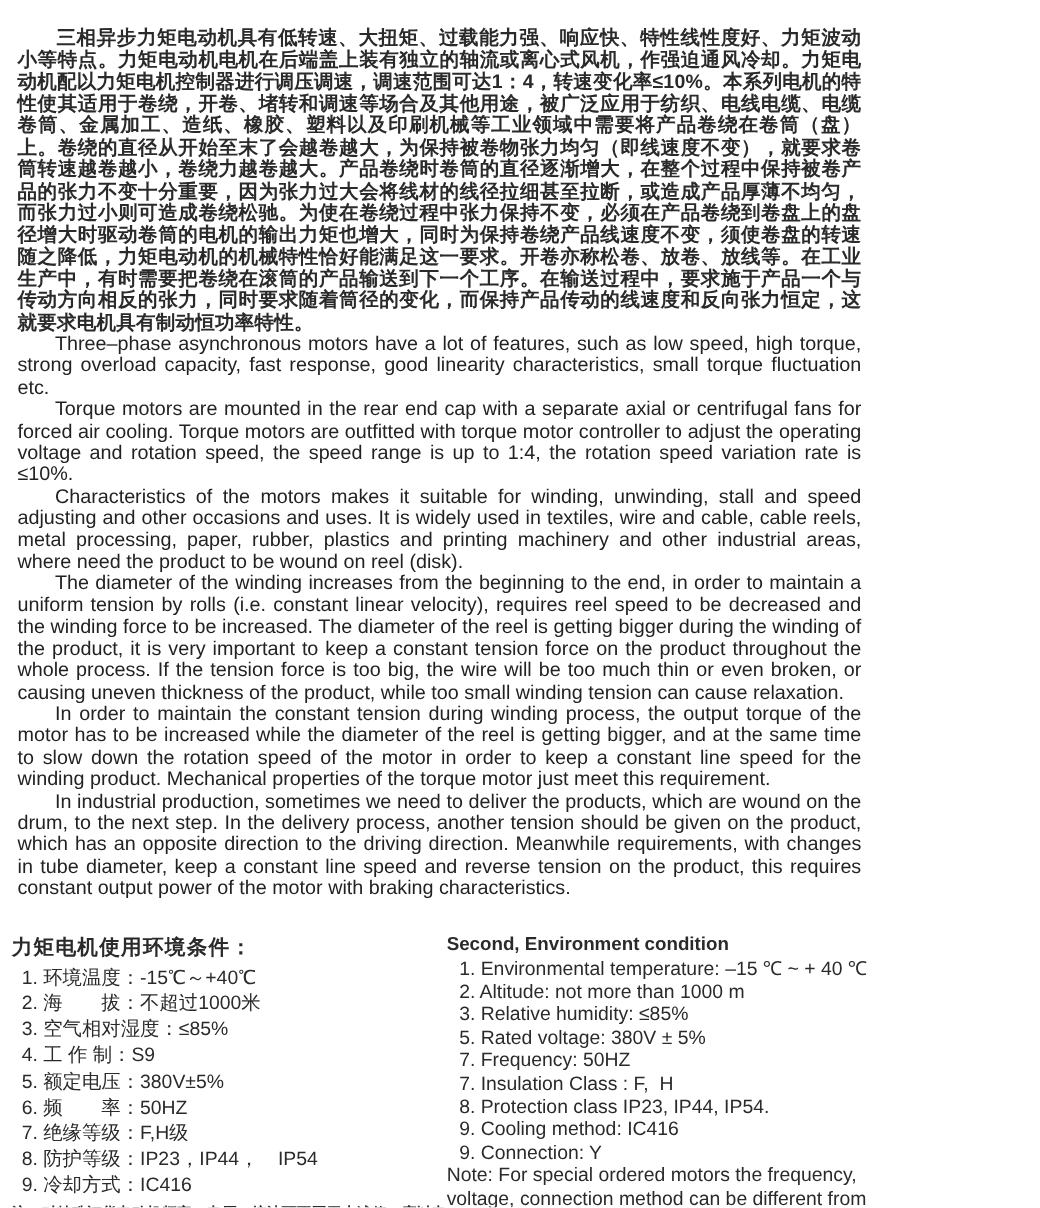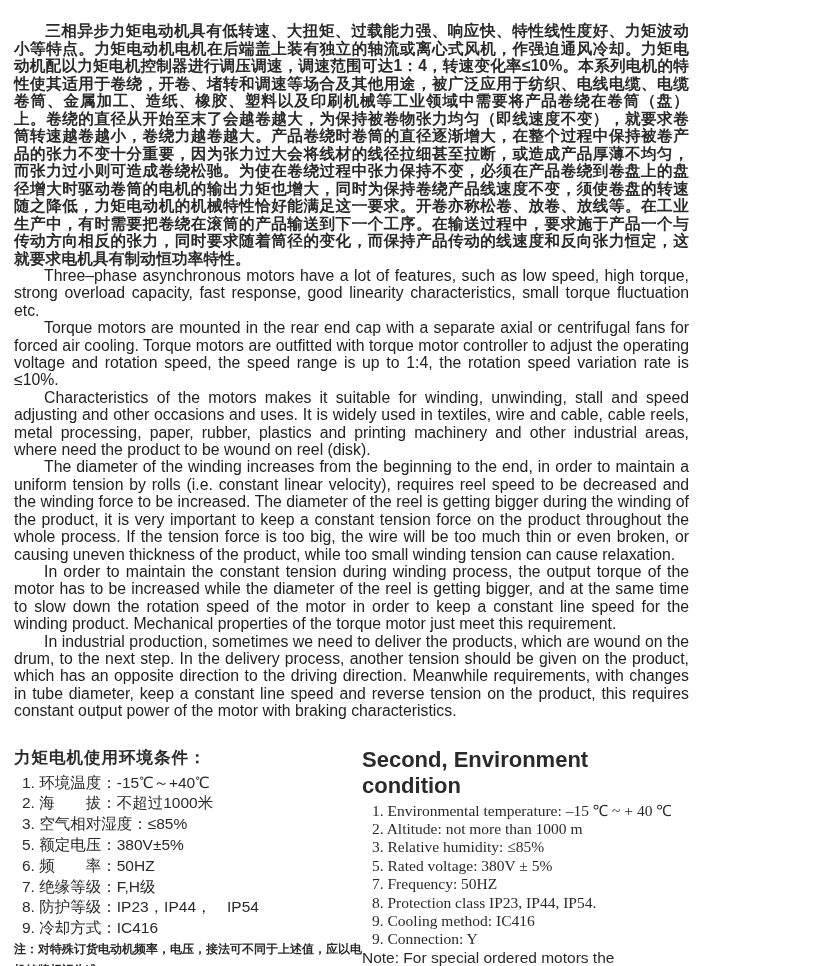--- a/index.html
+++ b/index.html
@@ -50,41 +50,40 @@
     flex: 1 1 auto;
     box-sizing: border-box;
   }
   .env-title-cn {
     font-size: 16.5px;
     font-weight: bold;
     letter-spacing: 1px;
     margin: 0 0 4px 0;
   }
   .env-title-en {
-    font-size: 22px;
+    font-size: 15px;
     font-weight: bold;
     margin: 0 0 3px 0;
   }
   .env-list {
     list-style: none;
     margin: 0;
     padding: 0;
   }
   .env-col-cn .env-list li {
     font-size: 15.5px;
     line-height: 20.8px;
     padding-left: 8px;
     white-space: pre;
   }
   .env-col-en .env-list li {
     font-size: 15.5px;
     line-height: 18.4px;
     padding-left: 10px;
     white-space: pre;
-    font-family: Liberation Serif, serif;
   }
   .env-note-cn {
     font-size: 12px;
     line-height: 20.8px;
     font-weight: bold;
     text-align: justify;
     margin: 0;
   }
   .env-note-en {
     font-size: 15.5px;
@@ -113,37 +112,39 @@
   <p class="en-para">In industrial production, sometimes we need to deliver the products, which are wound on the drum, to the next step. In the delivery process, another tension should be given on the product, which has an opposite direction to the driving direction. Meanwhile requirements, with changes in tube diameter, keep a constant line speed and reverse tension on the product, this requires constant output power of the motor with braking characteristics.</p>
 
   <div class="bottom-section">
 
     <div class="env-col-cn">
       <p class="env-title-cn">力矩电机使用环境条件：</p>
       <ul class="env-list">
         <li>1. 环境温度：-15℃～+40℃</li>
         <li>2. 海　　拔：不超过1000米</li>
         <li>3. 空气相对湿度：≤85%</li>
+        <li>4. 工 作 制：S9</li>
         <li>5. 额定电压：380V±5%</li>
         <li>6. 频　　率：50HZ</li>
         <li>7. 绝缘等级：F,H级</li>
         <li>8. 防护等级：IP23，IP44，　IP54</li>
         <li>9. 冷却方式：IC416</li>
       </ul>
       <p class="env-note-cn">注：对特殊订货电动机频率，电压，接法可不同于上述值，应以电机铭牌标识为准。</p>
     </div>
 
     <div class="env-col-en">
       <p class="env-title-en">Second,  Environment condition</p>
       <ul class="env-list">
         <li>1. Environmental temperature: –15 ℃ ~ + 40 ℃</li>
         <li>2. Altitude: not more than 1000 m</li>
         <li>3. Relative humidity: ≤85%</li>
         <li>5. Rated voltage: 380V ± 5%</li>
         <li>7. Frequency: 50HZ</li>
+        <li>7. Insulation Class : F,  H</li>
         <li>8. Protection class IP23, IP44, IP54.</li>
         <li>9. Cooling method: IC416</li>
         <li>9. Connection: Y</li>
       </ul>
       <p class="env-note-en">Note: For special ordered motors the frequency, voltage, connection method can be different from the above values, it has to be based on the motor nameplate data.</p>
     </div>
 
   </div>
 
 </div>

